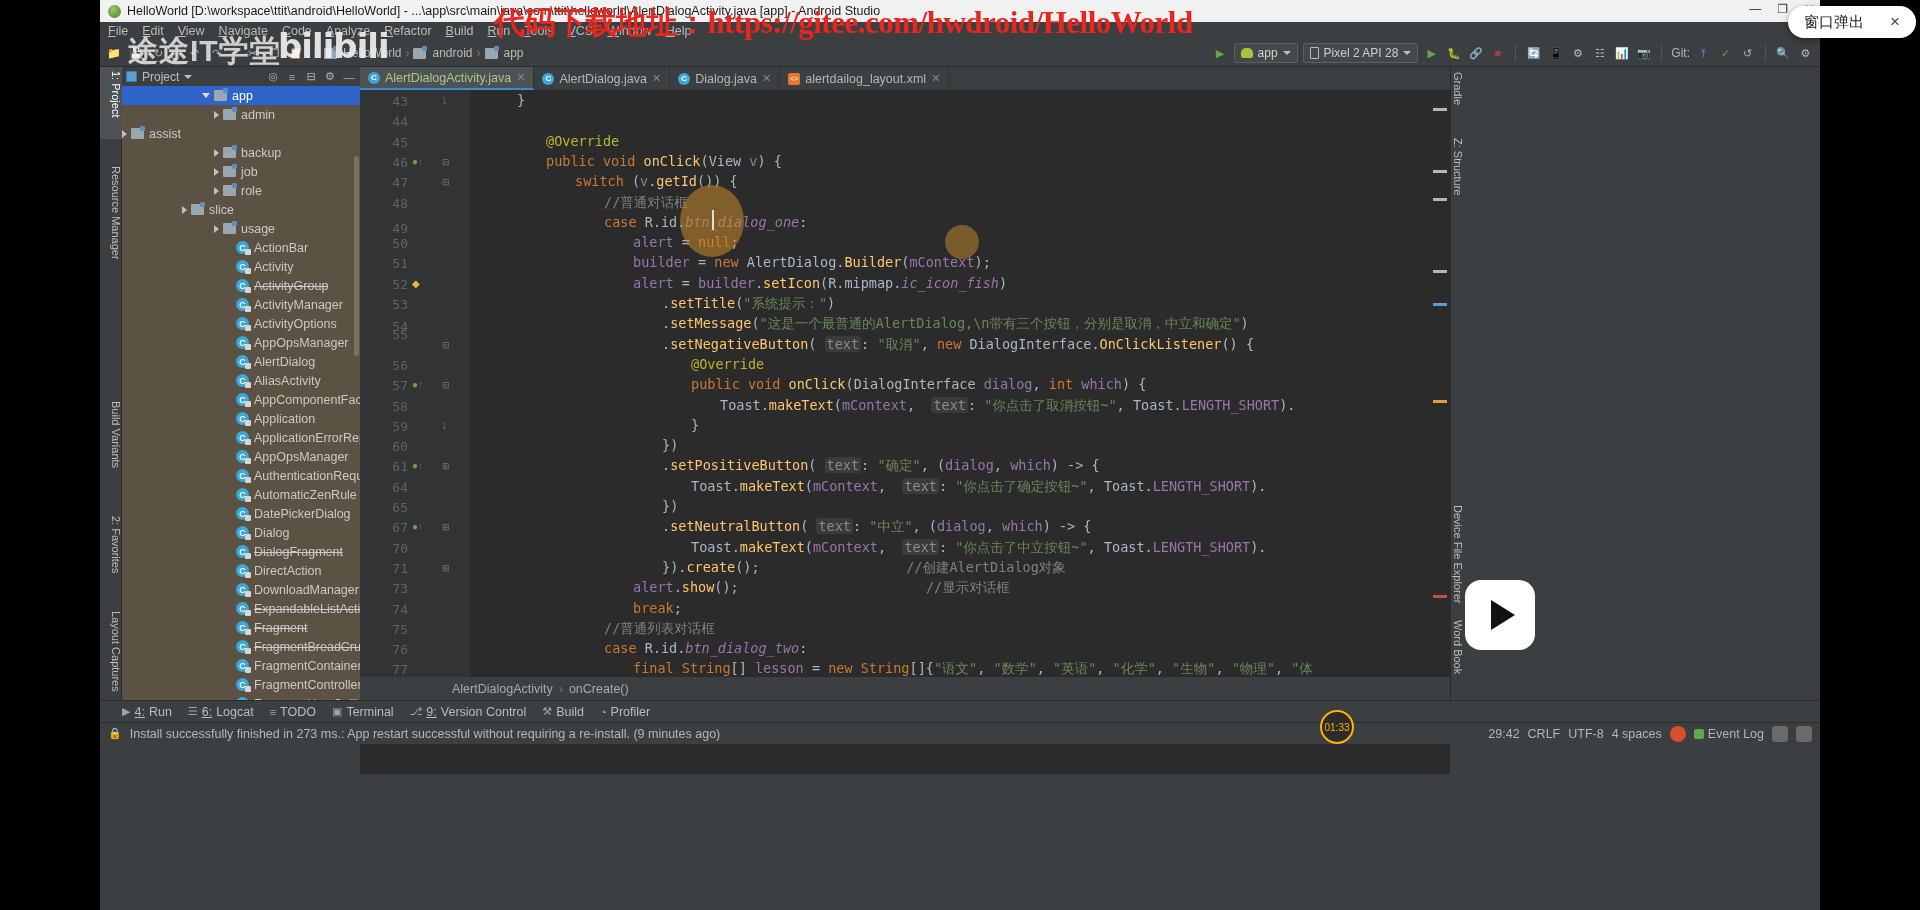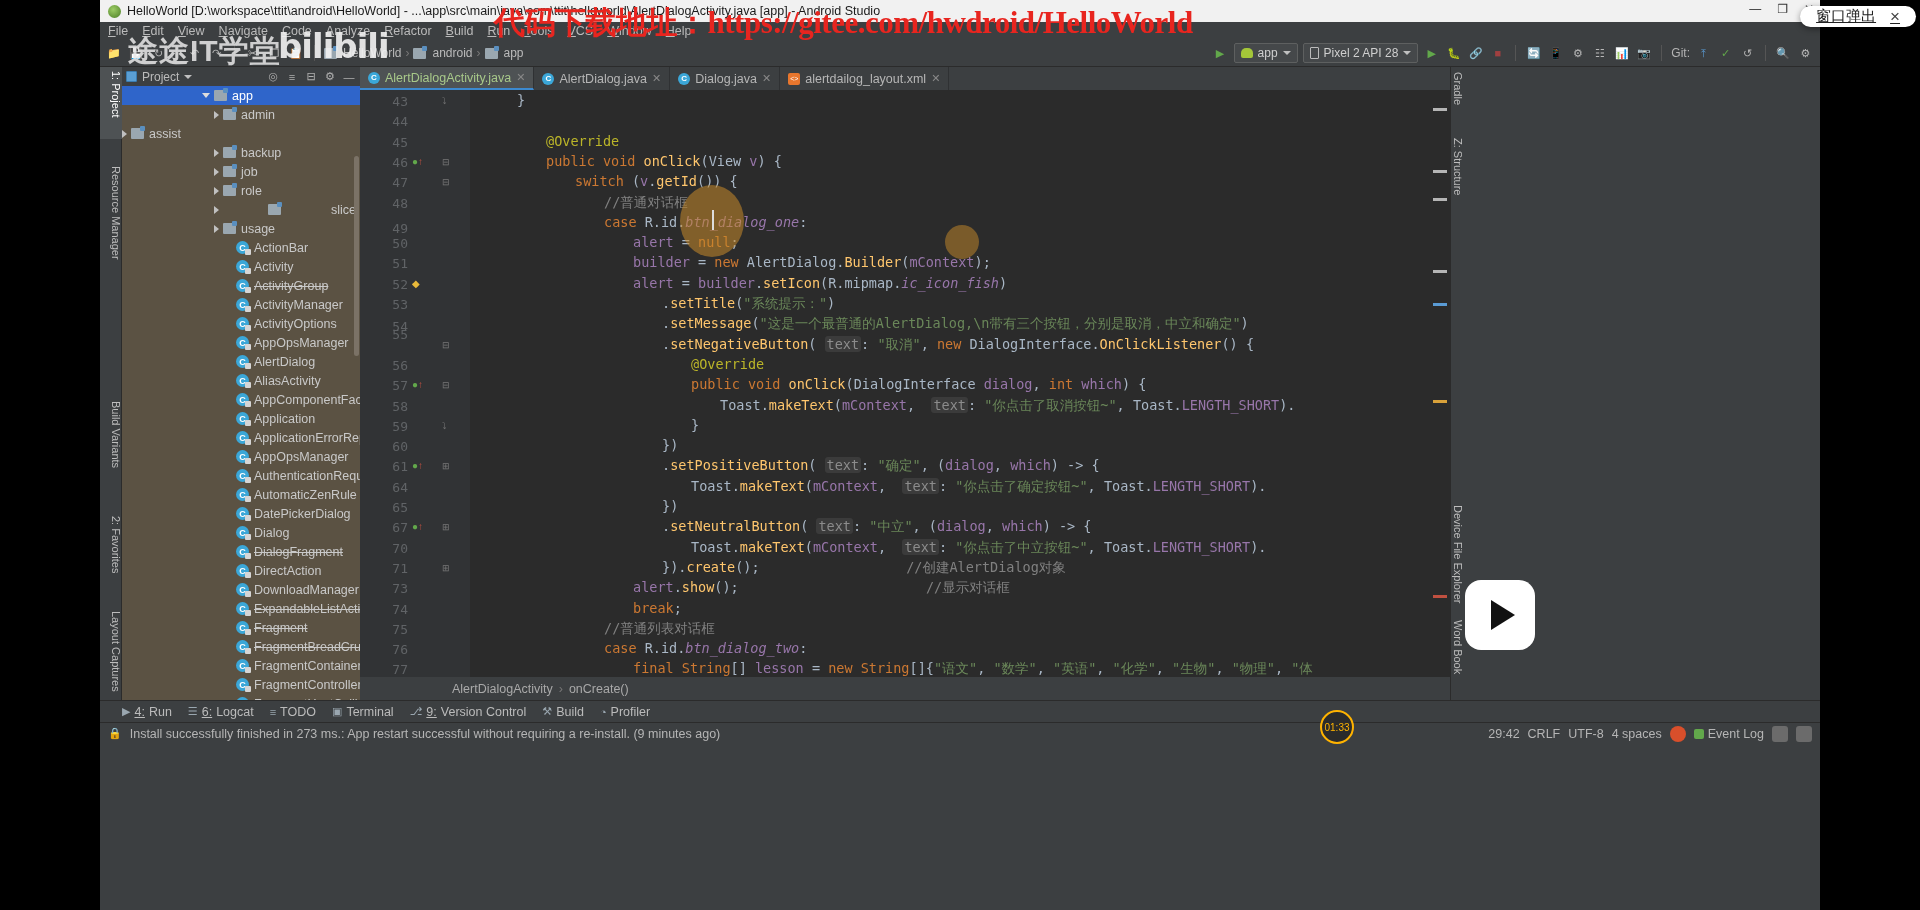--- a/index.html
+++ b/index.html
@@ -83,21 +83,21 @@
   .etab { display:flex; align-items:center; gap:5px; padding:0 8px; font-size:12.5px;
      color:#b6b6b6; border-right:1px solid #2f3133; cursor:pointer; background:#3c3f41;}
   .etab.active { background:#4e5254; color:#a8c98a; border-bottom:2px solid #3c8ad0;}
   .etab .dot { width:12px;height:12px;border-radius:50%;background:#3ba7d8;color:#fff;font-size:8px;
      display:flex;align-items:center;justify-content:center;font-weight:bold;}
   .etab .xmlico { width:12px;height:12px;background:#e8762d;border-radius:2px;color:#fff;font-size:7px;
      display:flex;align-items:center;justify-content:center;}
   .etab .x { color:#888; font-size:11px; }
 
   
-  .editor { position:absolute; left:360px; top:90px; width:1090px; height:587px; background:#2b2b2b;
+  .editor { position:absolute; left:360px; top:90px; width:1090px; height:684px; background:#2b2b2b;
      overflow:hidden; }
   .gutter { position:absolute; left:0; top:0; width:110px; height:587px; background:#313335; }
   .codearea { position:absolute; left:110px; top:0; right:0; height:587px; }
   .cline { height:20.3px; line-height:20.3px; font-family:"DejaVu Sans Mono", monospace; font-size:13.5px;
      white-space:pre; }
   .lno { position:absolute; left:0; width:48px; text-align:right; color:#606366; font-size:13px;
      font-family:"DejaVu Sans Mono", monospace; }
   .gm { position:absolute; font-size:10px; }
   
   .k  { color:#cc7832; }           
@@ -135,23 +135,23 @@
      border-top:1px solid #2b2b2b;}
   .status .grow { flex:1; }
   .status .seg { cursor:pointer; }
   .evlog { display:flex; align-items:center; gap:4px; cursor:pointer; }
   .evdot { width:10px;height:10px;border-radius:2px;background:#62a84b; }
 
   
   .redtext { position:absolute; left:494px; top:2px; font-family:"Liberation Serif", serif;
      font-weight:bold; font-size:31px; color:#e8251f; white-space:nowrap; z-index:60;
      letter-spacing:-0.5px; }
-  .popup { position:absolute; right:4px; top:6px; height:21px; background:#fff; border-radius:17px;
-     display:flex; align-items:center; gap:14px; padding:0 16px; z-index:70; color:#222; font-size:15px;
-     box-shadow:0 2px 6px rgba(0,0,0,.4);text-decoration:underline; }
+  .popup { position:absolute; right:4px; top:6px; height:32px; background:#fff; border-radius:17px;
+     display:flex; align-items:center; gap:26px; padding:0 16px; z-index:70; color:#222; font-size:15px;
+     box-shadow:0 2px 6px rgba(0,0,0,.4); }
   .popup .px { font-size:17px; color:#444; cursor:pointer; }
 
   .wm-text { position:absolute; left:128px; top:31px; font-size:30px; font-weight:bold; color:#e9e9e9;
      opacity:.85; z-index:55; white-space:nowrap; letter-spacing:1px; }
   .wm-bili { position:absolute; left:278px; top:26px; font-size:34px; font-weight:bold; color:#f3f3f3;
      opacity:.9; z-index:55; font-family:"DejaVu Sans", sans-serif; letter-spacing:-1px;}
   .wm-play { position:absolute; left:1465px; top:580px; width:70px; height:70px; border-radius:16px;
      background:#fff; z-index:55; display:flex; align-items:center; justify-content:center; }
   .wm-play .tri { width:0;height:0;border-top:15px solid transparent;border-bottom:15px solid transparent;
      border-left:24px solid #111; margin-left:6px;}
@@ -297,21 +297,21 @@
         <div class="tnode" style="padding-left: 92px;">
           <span class="arrow"></span>
           <span class="fico"></span>
           <span>job</span>
         </div>
         <div class="tnode" style="padding-left: 92px;">
           <span class="arrow"></span>
           <span class="fico"></span>
           <span>role</span>
         </div>
-        <div class="tnode" style="padding-left: 92px; justify-content: space-between;">
+        <div class="tnode" style="padding-left: 60px;">
           <span class="arrow"></span>
           <span class="fico"></span>
           <span>slice</span>
         </div>
         <div class="tnode" style="padding-left: 92px;">
           <span class="arrow"></span>
           <span class="fico"></span>
           <span>usage</span>
         </div>
         <div class="tnode" style="padding-left: 105px;">

